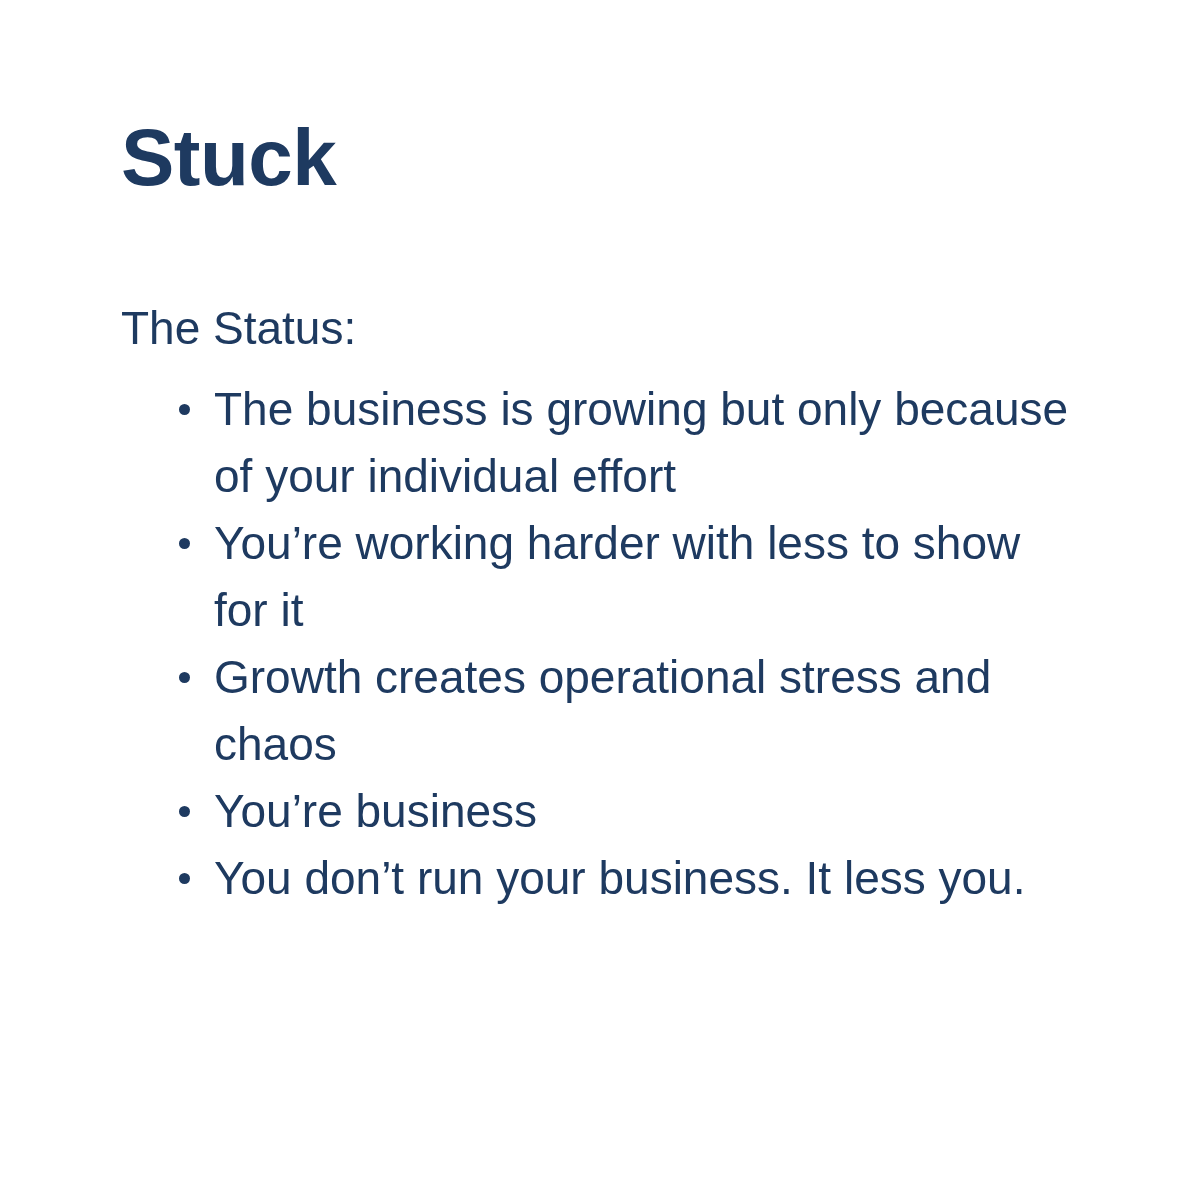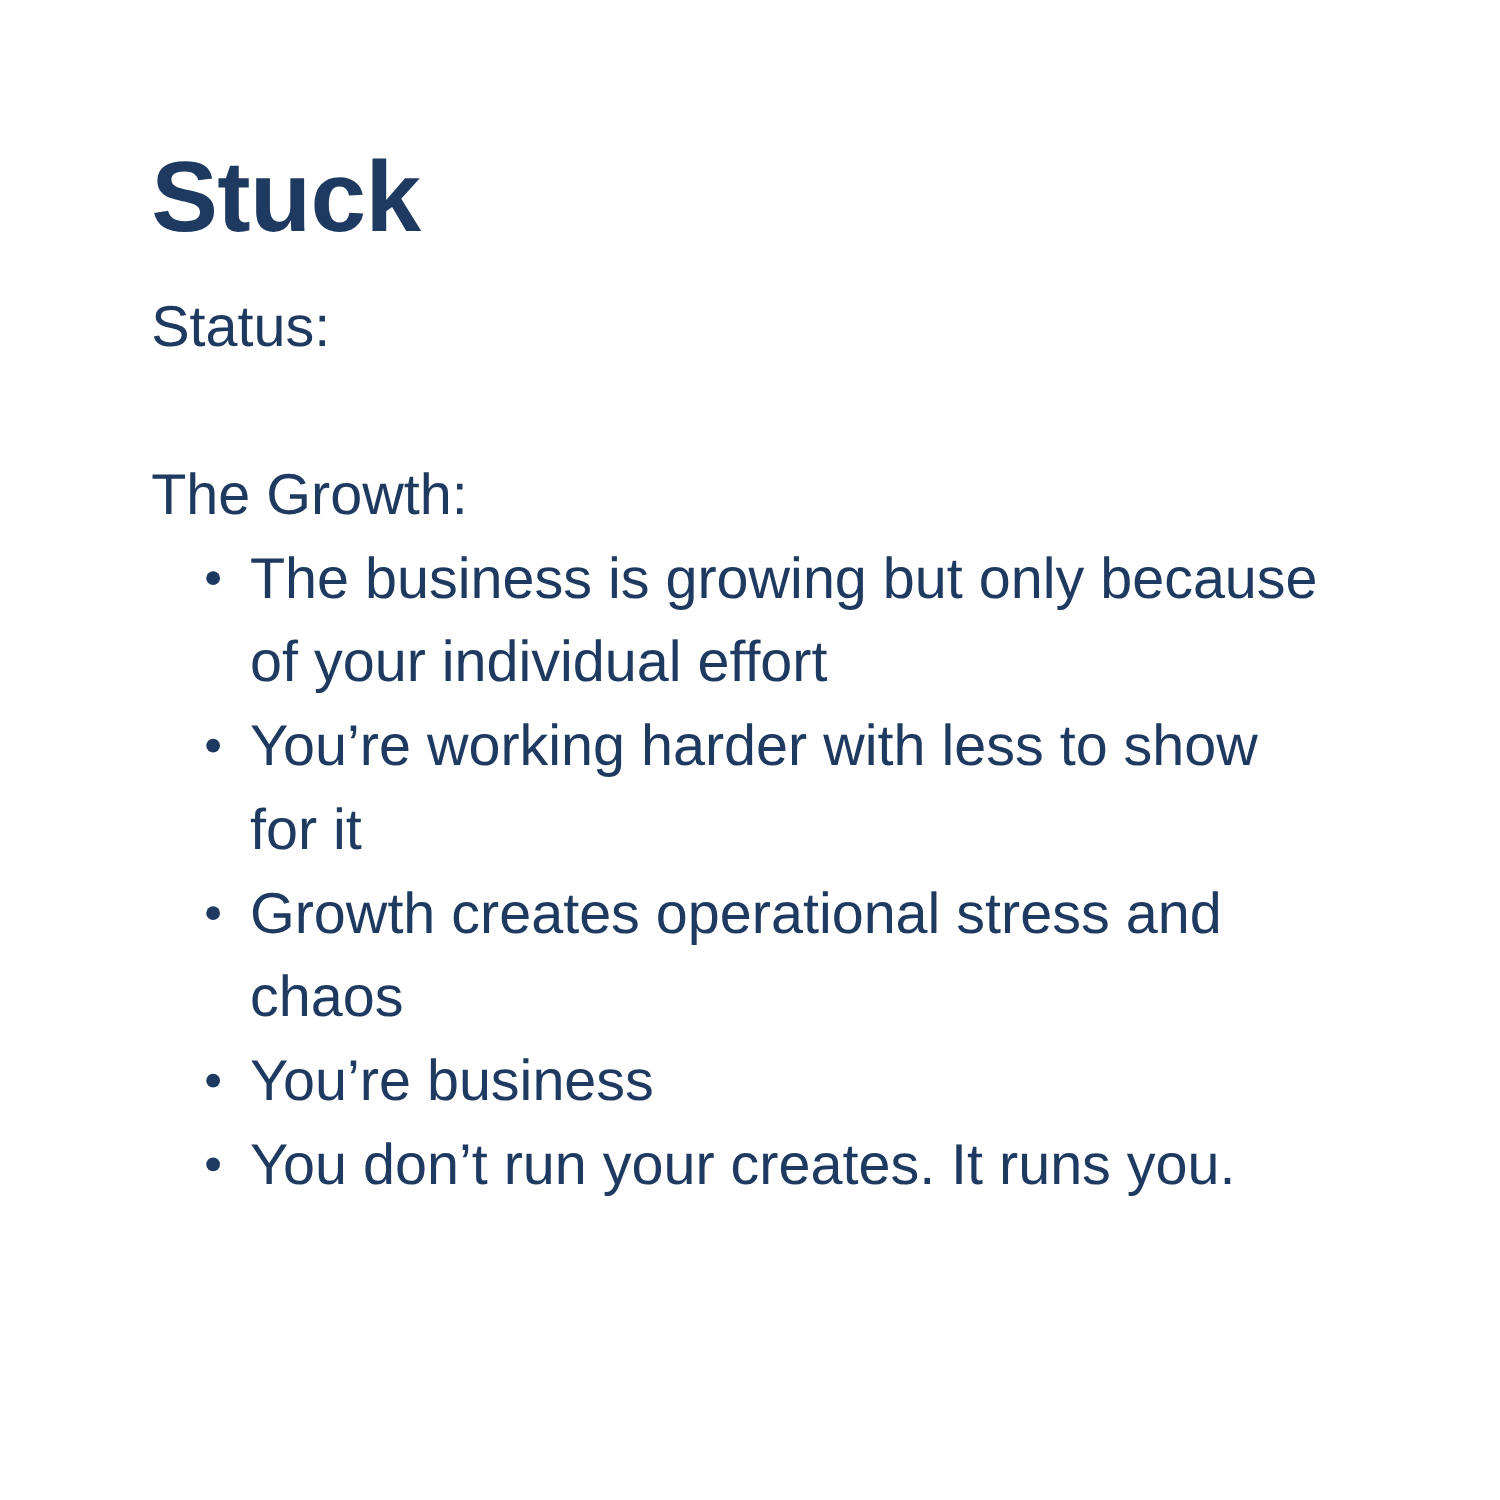--- a/index.html
+++ b/index.html
@@ -52,21 +52,21 @@
   .body-line {
     white-space: nowrap;
   }
 
   .spacer-line {
     height: 67px;
   }
 
   .bullet-list {
     list-style: none;
-    margin: 0;
+    margin: 14px;
     padding: 0;
   }
 
   .bullet-item {
     position: relative;
     padding-left: 79px;
     margin: 0;
     font-size: 46px;
     line-height: 67px;
     color: #1e3a60;
@@ -86,23 +86,22 @@
 </head>
 <body>
 
 <div class="slide">
 
   <div class="content">
 
     <h1 class="slide-title">Stuck</h1>
 
     <div class="body-block">
-      <div class="body-line">Status:</div>
       <div class="spacer-line"></div>
-      <div class="body-line">The Growth:</div>
+      <div class="body-line">The Status:</div>
     </div>
 
     <ul class="bullet-list">
       <li class="bullet-item">
         <span class="bullet-dot"></span>
         <span>The business is growing but only because of your individual effort</span>
       </li>
       <li class="bullet-item">
         <span class="bullet-dot"></span>
         <span>You’re working harder with less to show for it</span>
@@ -110,18 +109,18 @@
       <li class="bullet-item">
         <span class="bullet-dot"></span>
         <span>Growth creates operational stress and chaos</span>
       </li>
       <li class="bullet-item">
         <span class="bullet-dot"></span>
         <span>You’re business</span>
       </li>
       <li class="bullet-item">
         <span class="bullet-dot"></span>
-        <span>You don’t run your creates. It runs you.</span>
+        <span>You don’t run your business. It less you.</span>
       </li>
     </ul>
 
   </div>
 </div>
 
 </body></html>

